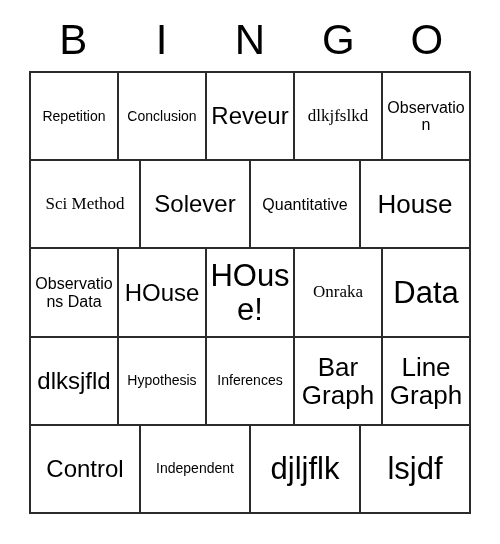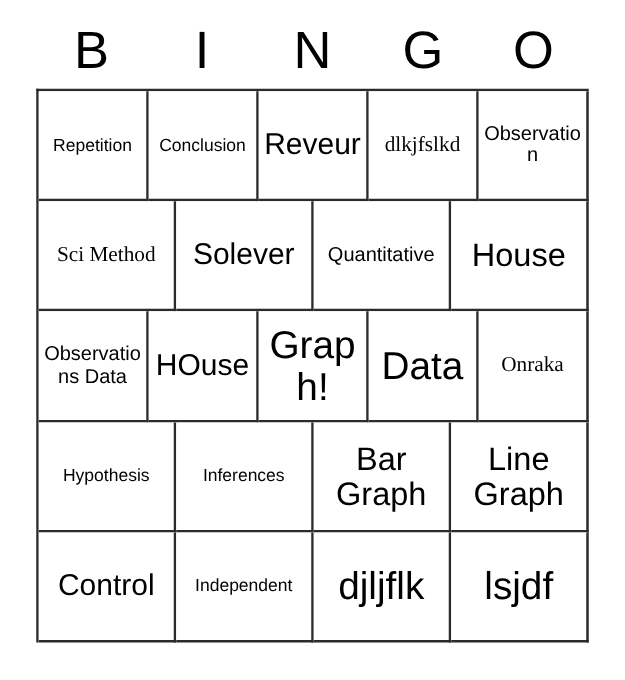--- a/index.html
+++ b/index.html
@@ -134,31 +134,34 @@
     </div>
 
     <div class="grid-row">
       <div class="cell s-xs">
           <span class="cell-text">Observations Data</span>
         </div>
       <div class="cell s-lg">
           <span class="cell-text">HOuse</span>
         </div>
       <div class="cell s-xxl">
-          <span class="cell-text">Graph!</span>
+          <span class="cell-text">HOuse!</span>
+        </div>
+      <div class="cell s-md">
+          <span class="cell-text">Onraka</span>
         </div>
       <div class="cell s-xxl">
           <span class="cell-text">Data</span>
         </div>
-      <div class="cell s-md">
-          <span class="cell-text">Onraka</span>
-        </div>
     </div>
 
     <div class="grid-row">
+      <div class="cell s-lg">
+          <span class="cell-text">dlksjfld</span>
+        </div>
       <div class="cell s-sm">
           <span class="cell-text">Hypothesis</span>
         </div>
       <div class="cell s-sm">
           <span class="cell-text">Inferences</span>
         </div>
       <div class="cell s-xl">
           <span class="cell-text">Bar Graph</span>
         </div>
       <div class="cell s-xl">

